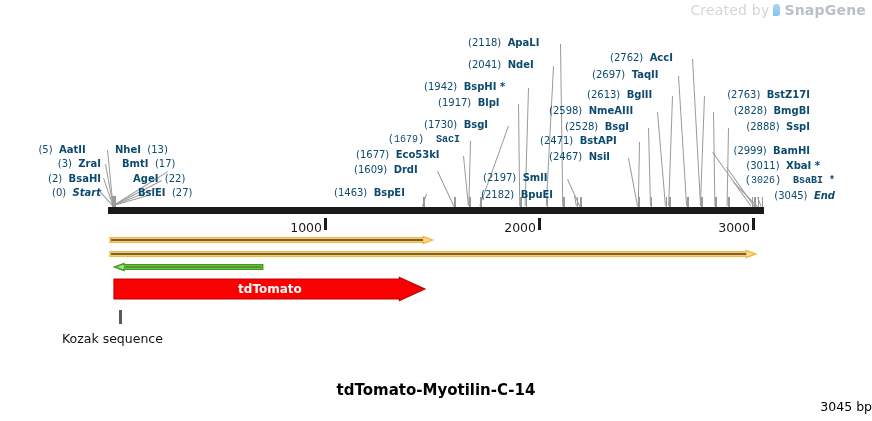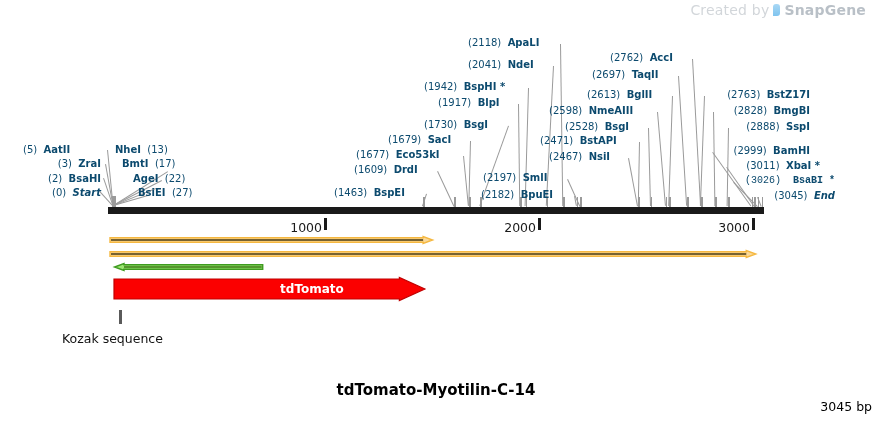--- a/index.html
+++ b/index.html
@@ -52,21 +52,20 @@
 
   
   .feat{position:absolute;}
   .feat svg{display:block;overflow:visible;}
   .featlabel{
     position:absolute;left:0;top:0;width:100%;height:100%;
     display:flex;align-items:center;justify-content:center;
     font-size:12px;font-weight:bold;color:#ffffff;
     font-family:"DejaVu Sans","Liberation Sans",sans-serif;
     pointer-events:none;
-    padding-left:42px;
   }
   .sitemark{position:absolute;width:3px;background:#5a5a5a;}
   .sitetext{
     position:absolute;font-size:12.5px;color:#111;white-space:nowrap;
     font-family:"DejaVu Sans","Liberation Sans",sans-serif;
   }
 
   
   .title{
     position:absolute;width:100%;text-align:center;
@@ -145,34 +144,34 @@
     <div class="tickline" style="left: 637.938px; top: 197px; height: 11px;"></div>
     <div class="tickline" style="left: 701.282px; top: 197px; height: 11px;"></div>
     <div class="tickline" style="left: 715.192px; top: 197px; height: 11px;"></div>
     <div class="tickline" style="left: 728.032px; top: 197px; height: 11px;"></div>
     <div class="tickline" style="left: 751.786px; top: 197px; height: 11px;"></div>
     <div class="tickline" style="left: 754.354px; top: 197px; height: 11px;"></div>
     <div class="tickline" style="left: 757.564px; top: 197px; height: 11px;"></div>
     <div class="tickline" style="left: 761.63px; top: 197px; height: 11px;"></div>
   </div>
 <div id="label-layer">
-    <div class="lbl" style="left: 0px; top: 143px; width: 105px; text-align: left; padding-right: 4px; box-sizing: border-box; padding-left: 23px;"><span class="pos">(5)</span>&nbsp;&nbsp;<span class="enz">AatII</span></div>
+    <div class="lbl" style="left: 0px; top: 143px; width: 105px; text-align: center; padding-right: 4px; box-sizing: border-box; padding-left: 23px;"><span class="pos">(5)</span>&nbsp;&nbsp;<span class="enz">AatII</span></div>
     <div class="lbl" style="left: 0px; top: 157px; width: 105px; text-align: right; padding-right: 4px; box-sizing: border-box;"><span class="pos">(3)</span>&nbsp;&nbsp;<span class="enz">ZraI</span></div>
     <div class="lbl" style="left: 0px; top: 172px; width: 105px; text-align: right; padding-right: 4px; box-sizing: border-box;"><span class="pos">(2)</span>&nbsp;&nbsp;<span class="enz">BsaHI</span></div>
     <div class="lbl term" style="left: 0px; top: 186px; width: 105px; text-align: right; padding-right: 4px; box-sizing: border-box;"><span class="pos">(0)</span>&nbsp;&nbsp;<span class="enz" style="font-style: italic;">Start</span></div>
     <div class="lbl" style="left: 115px; top: 143px;"><span class="enz">NheI</span>&nbsp;&nbsp;<span class="pos">(13)</span></div>
     <div class="lbl" style="left: 122px; top: 157px;"><span class="enz">BmtI</span>&nbsp;&nbsp;<span class="pos">(17)</span></div>
     <div class="lbl" style="left: 133px; top: 172px;"><span class="enz">AgeI</span>&nbsp;&nbsp;<span class="pos">(22)</span></div>
     <div class="lbl" style="left: 138px; top: 186px;"><span class="enz">BsiEI</span>&nbsp;&nbsp;<span class="pos">(27)</span></div>
     <div class="lbl" style="left: 468px; top: 36px;"><span class="pos">(2118)</span>&nbsp;&nbsp;<span class="enz">ApaLI</span></div>
     <div class="lbl" style="left: 468px; top: 58px;"><span class="pos">(2041)</span>&nbsp;&nbsp;<span class="enz">NdeI</span></div>
     <div class="lbl" style="left: 424px; top: 80px;"><span class="pos">(1942)</span>&nbsp;&nbsp;<span class="enz">BspHI</span><span class="star">&nbsp;*</span></div>
     <div class="lbl" style="left: 438px; top: 96px;"><span class="pos">(1917)</span>&nbsp;&nbsp;<span class="enz">BlpI</span></div>
     <div class="lbl" style="left: 424px; top: 118px;"><span class="pos">(1730)</span>&nbsp;&nbsp;<span class="enz">BsgI</span></div>
-    <div class="lbl" style="left: 388px; top: 133px;"><span class="pos">(1679)</span>&nbsp;&nbsp;<span class="enz">SacI</span></div>
+    <div class="lbl" style="left: 388px; top: 133px; font-family: Liberation Mono, monospace;"><span class="pos">(1679)</span>&nbsp;&nbsp;<span class="enz">SacI</span></div>
     <div class="lbl" style="left: 356px; top: 148px;"><span class="pos">(1677)</span>&nbsp;&nbsp;<span class="enz">Eco53kI</span></div>
     <div class="lbl" style="left: 354px; top: 163px;"><span class="pos">(1609)</span>&nbsp;&nbsp;<span class="enz">DrdI</span></div>
     <div class="lbl" style="left: 334px; top: 186px;"><span class="pos">(1463)</span>&nbsp;&nbsp;<span class="enz">BspEI</span></div>
     <div class="lbl" style="left: 483px; top: 171px;"><span class="pos">(2197)</span>&nbsp;&nbsp;<span class="enz">SmlI</span></div>
     <div class="lbl" style="left: 481px; top: 188px;"><span class="pos">(2182)</span>&nbsp;&nbsp;<span class="enz">BpuEI</span></div>
     <div class="lbl" style="left: 610px; top: 51px;"><span class="pos">(2762)</span>&nbsp;&nbsp;<span class="enz">AccI</span></div>
     <div class="lbl" style="left: 592px; top: 68px;"><span class="pos">(2697)</span>&nbsp;&nbsp;<span class="enz">TaqII</span></div>
     <div class="lbl" style="left: 587px; top: 88px;"><span class="pos">(2613)</span>&nbsp;&nbsp;<span class="enz">BglII</span></div>
     <div class="lbl" style="left: 549px; top: 104px;"><span class="pos">(2598)</span>&nbsp;&nbsp;<span class="enz">NmeAIII</span></div>
     <div class="lbl" style="left: 565px; top: 120px;"><span class="pos">(2528)</span>&nbsp;&nbsp;<span class="enz">BsgI</span></div>

